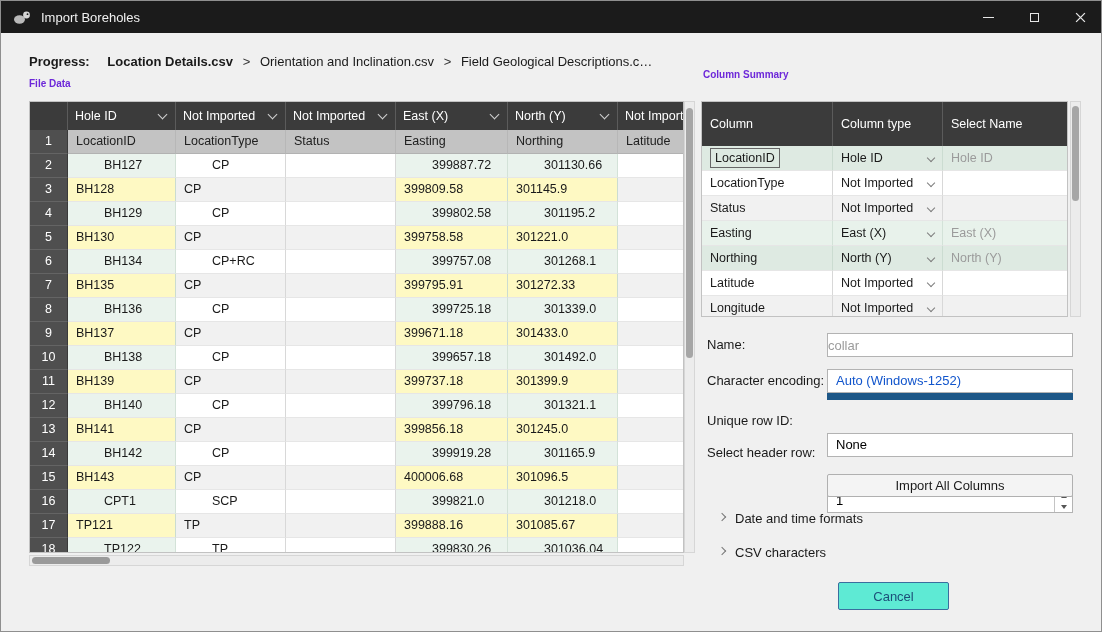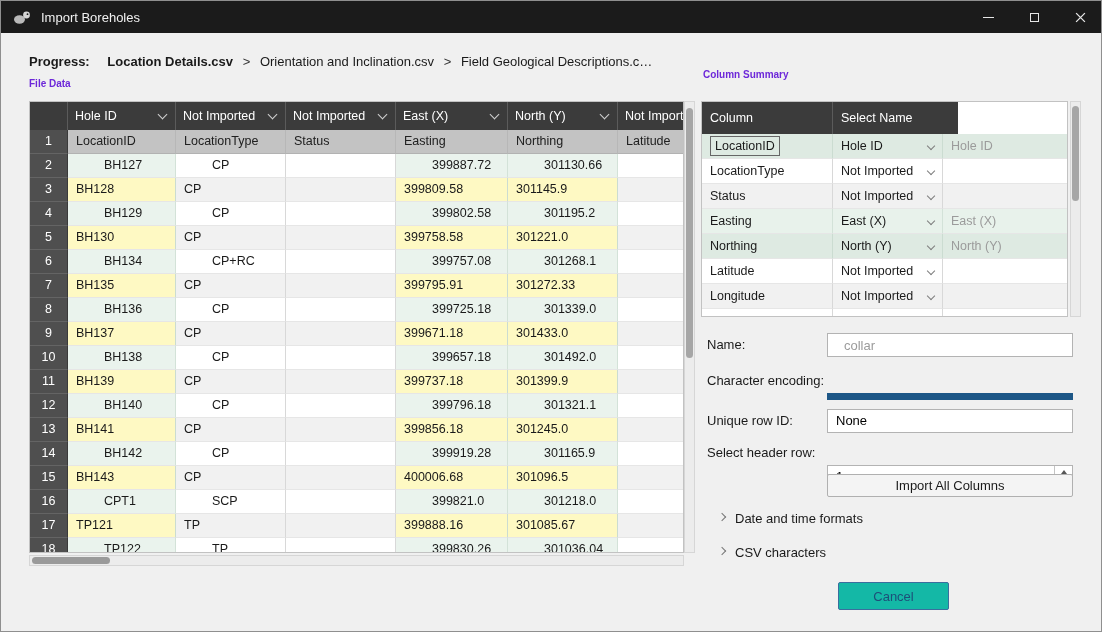--- a/index.html
+++ b/index.html
@@ -59,57 +59,57 @@
   .vs-summary { left:1069px; top:100px; height:216px; }
   .vthumb { position:absolute; left:1px; width:7px; background:#a6a6a6; border-radius:4px; }
   .vs-file .vthumb { top:6px; height:250px; }
   .vs-summary .vthumb { top:4px; height:95px; }
   .hscroll { position:absolute; left:28px; top:554px; width:655px; height:11px; background:#ececec; border:1px solid #d6d6d6; }
   .hthumb { position:absolute; top:1px; left:2px; width:78px; height:7px; background:#9a9a9a; border-radius:4px; }
 
   
   .summary-table { position:absolute; left:700px; top:100px; width:367px; height:216px; overflow:hidden; background:#fff; border:1px solid #c2c2c2; }
   .srow { display:flex; width:366px; height:25px; }
-  .srow.header { height:32px; }
+  .srow.header { height:44px;justify-content:center; }
   .sh { background:#3b3b3b; color:#ffffff; font-size:12.5px; display:flex; align-items:center; padding:0 8px; border-right:1px solid #5b5b5b; }
   .s1 { width:131px; flex:0 0 131px; }
   .s2 { width:110px; flex:0 0 110px; }
   .s3 { width:125px; flex:0 0 125px; border-right:none; }
   .sc { font-size:12.5px; color:#1a1a1a; line-height:24px; padding:0 8px; border-right:1px solid #d8d8d8; border-bottom:1px solid #e6e6e6; overflow:hidden; white-space:nowrap; }
   .srow.odd  .sc { background:#ffffff; }
   .srow.even .sc { background:#f1f1f1; }
   .srow.imp.even .sc { background:#deeae2; border-right:1px solid #cbdcd1; }
   .srow.imp.odd  .sc { background:#e8f2eb; border-right:1px solid #d3e2d8; }
   .sc.combo { display:flex; align-items:center; justify-content:space-between; }
   .importname { color:#9b9b9b; }
   .selbox { display:inline-block; border:1px solid #666; padding:0 4px; line-height:18px; margin-top:2px; }
 
   
   .form { position:absolute; left:700px; top:330px; width:372px; height:250px; }
   .f-label { position:absolute; left:6px; font-size:13px; color:#1a1a1a; line-height:24px; }
   .f-ctl { position:absolute; left:126px; width:246px; height:24px; background:#fff; border:1px solid #b3b3b3; font-size:13px; }
-  .text-input { padding:0 16px; color:#1a1a1a; outline:none; font-family:"Liberation Sans","DejaVu Sans",sans-serif; }
+  .text-input { padding:0 0; color:#1a1a1a; outline:none; font-family:"Liberation Sans","DejaVu Sans",sans-serif; }
   .text-input::placeholder { color:#9b9b9b; }
   .combo-box { line-height:22px; padding:0 24px 0 8px; position:relative; cursor:default; }
   .combo-blue { color:#1155cc; }
   .enc-bar { position:absolute; left:126px; top:62px; width:246px; height:7px; background:#1d5787; }
   .spinbox { line-height:22px; padding:0 24px 0 8px; position:relative; }
   .spin { position:absolute; right:0; top:0; bottom:0; width:18px; border-left:1px solid #c4c4c4; display:flex; flex-direction:column; }
   .spin .half { flex:1; display:flex; align-items:center; justify-content:center; }
   .tri-up { width:0; height:0; border-left:3.5px solid transparent; border-right:3.5px solid transparent; border-bottom:4px solid #555; }
   .tri-dn { width:0; height:0; border-left:3.5px solid transparent; border-right:3.5px solid transparent; border-top:4px solid #555; }
   .btn-importall { position:absolute; left:126px; top:143px; width:246px; height:23px; background:#f4f4f4; border:1px solid #b0b0b0; border-radius:2px; font-size:13px; color:#1a1a1a; display:flex; align-items:center; justify-content:center; cursor:default; }
   .expander { position:absolute; left:12px; display:flex; align-items:center; font-size:13px; color:#1a1a1a; cursor:default; }
   .expander .chev.right { margin-right:10px; }
   .exp1 { top:180px; }
   .exp2 { top:214px; }
 
   
   .btn { position:absolute; top:581px; height:28px; font-size:13px; border-radius:2px; display:flex; align-items:center; justify-content:center; cursor:default; }
-  .btn-cancel { left:837px; width:111px; background:#14b8a6; border:1px solid #3a6e9e; color:#1d4f79; }
+  .btn-cancel { left:837px; width:111px; background:#5eead4; border:1px solid #3a6e9e; color:#1d4f79; }
   .btn-next { left:968px; width:113px; background:#35678a; border:1px solid #2b5674; color:#ffffff; }
 </style>
 </head>
 <body>
 
 <div class="window">
 
   <div class="titlebar">
     <span class="app-icon">
       <svg width="18" height="15" viewBox="0 0 18 15">
@@ -341,20 +341,21 @@
   <div class="vscroll vs-file">
       <div class="vthumb"></div>
     </div>
   <div class="hscroll">
       <div class="hthumb"></div>
     </div>
 
   <div class="summary-table">
     <div class="srow header">
       <div class="sh s1">Column</div>
+      <div class="sh s2">Column type</div>
       <div class="sh s3">Select Name</div>
     </div>
     <div id="summary-rows">
         <div class="srow imp even">
           <div class="sc s1"><span class="selbox">LocationID</span></div>
           <div class="sc s2 combo">
             <span>Hole ID</span>
             <span class="chev sm"></span>
           </div>
           <div class="sc s3 importname">Hole ID</div>
@@ -419,20 +420,24 @@
   </div>
   <div class="vscroll vs-summary">
       <div class="vthumb"></div>
     </div>
 
   <div class="form">
     <div class="f-label" style="top:2px;">Name:</div>
     <input class="f-ctl text-input" style="top: 2px;" placeholder="collar">
 
     <div class="f-label" style="top:38px;">Character encoding:</div>
+    <div class="f-ctl combo-box" style="top:38px;">
+      <span class="combo-blue">Auto (Windows-1252)</span>
+      
+    </div>
     <div class="enc-bar"></div>
 
     <div class="f-label" style="top:78px;">Unique row ID:</div>
     <div class="f-ctl combo-box" style="top:78px;">
       <span>None</span>
       
     </div>
 
     <div class="f-label" style="top:110px;">Select header row:</div>
     <div class="f-ctl spinbox" style="top:110px;">

